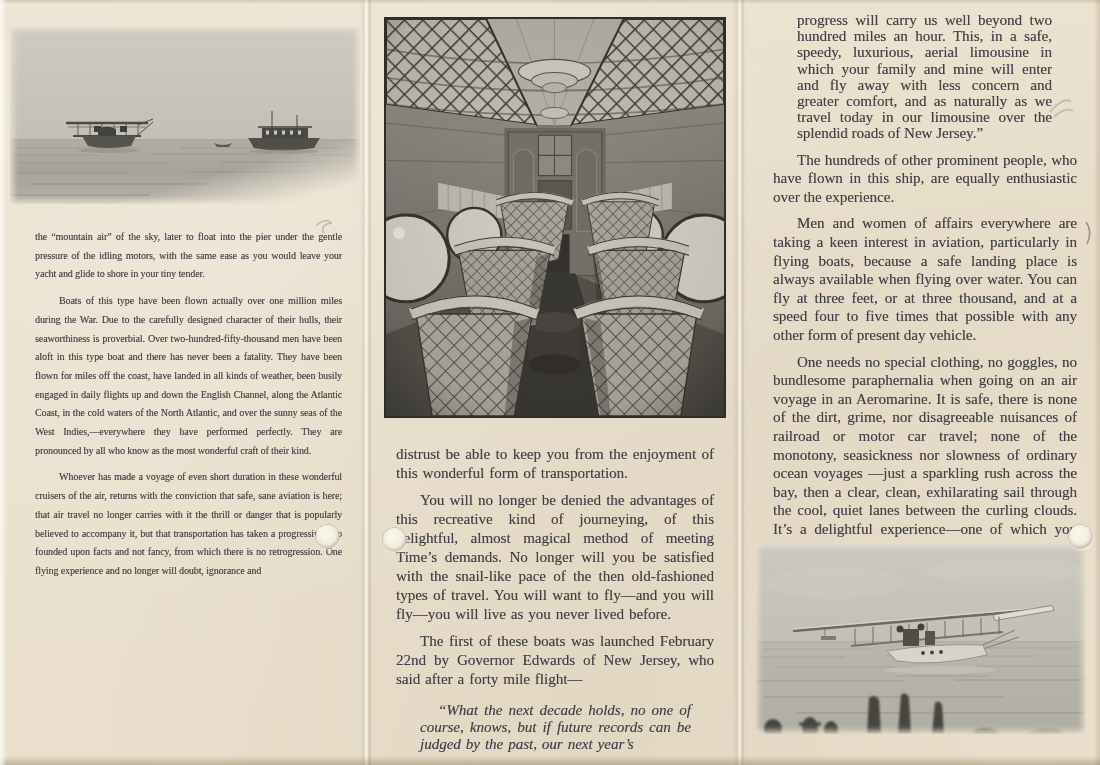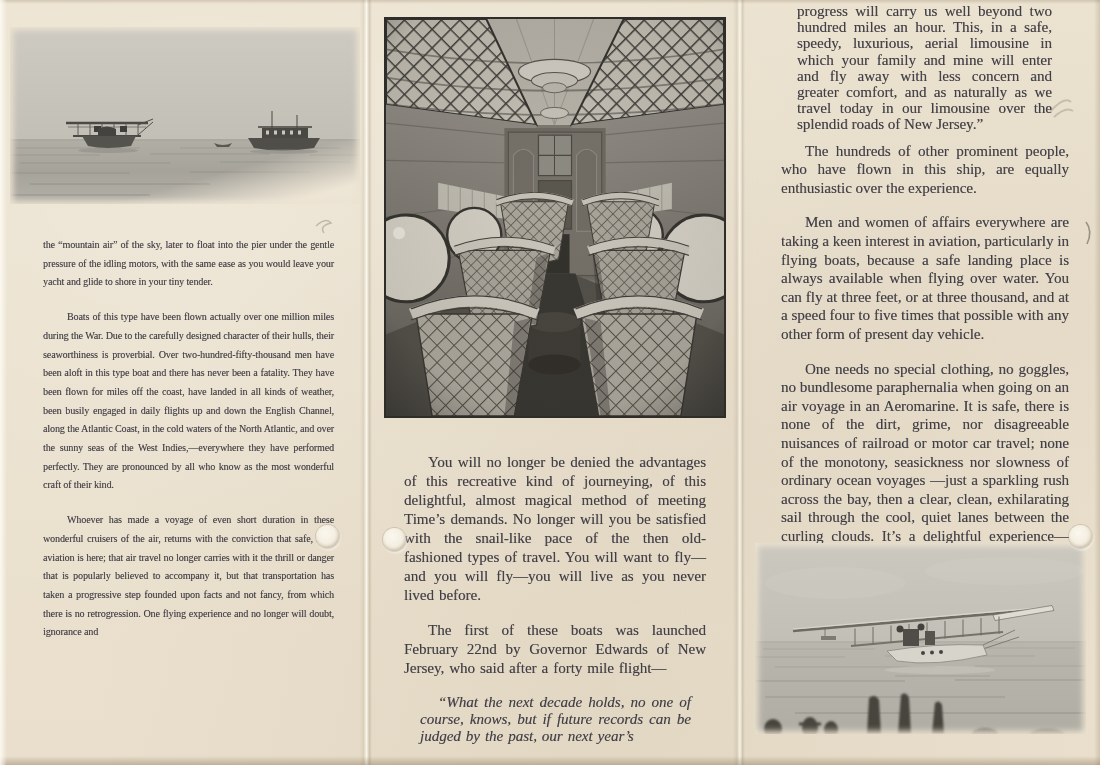--- a/index.html
+++ b/index.html
@@ -15,27 +15,27 @@
   
   .fold{position:absolute;top:0;height:765px;width:12px;pointer-events:none;}
   .fold-1{left:360px;background:linear-gradient(90deg,rgba(120,100,70,0),rgba(120,100,70,.10) 30%,rgba(255,253,244,.8) 55%,rgba(120,100,70,.20) 78%,rgba(120,100,70,0));}
   .fold-2{left:733px;background:linear-gradient(90deg,rgba(120,100,70,0),rgba(120,100,70,.12) 32%,rgba(255,253,244,.7) 58%,rgba(120,100,70,.18) 80%,rgba(120,100,70,0));}
   .edge-top{position:absolute;left:0;top:0;width:1100px;height:4px;background:linear-gradient(to bottom,rgba(130,108,78,.25),rgba(130,108,78,0));pointer-events:none;}
   .edge-bottom{position:absolute;left:0;bottom:0;width:1100px;height:9px;background:linear-gradient(to top,rgba(125,103,72,.38),rgba(125,103,72,0));pointer-events:none;}
   .edge-left{position:absolute;left:0;top:0;width:7px;height:765px;background:linear-gradient(to right,rgba(255,253,246,.85),rgba(255,253,246,0));pointer-events:none;}
   .edge-right{position:absolute;right:0;top:0;width:6px;height:765px;background:linear-gradient(to left,rgba(125,103,72,.22),rgba(125,103,72,0));pointer-events:none;}
   
   .tcol{position:absolute;text-align:justify;text-shadow:.3px .2px 0 rgba(65,63,70,.45);}
-  .tcol p{margin:16px;text-indent:24px;}
+  .tcol p{margin:8px;text-indent:24px;}
   .tcol p.cont{text-indent:0;}
   .tcol p + p{margin-top:7px;}
   .col-left{left:27px;top:220px;width:323px;font-size:10px;line-height:18.7px;letter-spacing:-.1px;}
   .col-center{left:388px;top:437px;width:334px;font-size:15px;line-height:19px;word-spacing:1.2px;}
   .col-center .bq{margin:13px 31px 0 32px;line-height:16.8px;text-indent:18px;font-style:italic;}
-  .col-right{left:765px;top:3px;width:320px;font-size:15px;line-height:18.6px;}
+  .col-right{left:765px;top:12px;width:320px;font-size:15px;line-height:18.6px;}
   .col-right .bq{margin:0 33px 9px 32px;line-height:16.2px;text-indent:0;}
   
   .photo{position:absolute;margin:0;padding:0;}
   .photo svg{display:block;width:100%;height:100%;}
   .photo-left{left:10px;top:27px;width:350px;height:177px;}
   .photo-center{left:384px;top:17px;width:338px;height:397px;border:2px solid #2e2d2a;background:#7d7971;}
   .photo-right{left:755px;top:543px;width:331px;height:191px;}
   .feather{position:absolute;left:0;top:0;right:0;bottom:0;box-shadow:inset 0 0 6px 3px #ece3d1;pointer-events:none;}
   
   .hole{position:absolute;width:23px;height:23px;border-radius:50%;
@@ -230,20 +230,21 @@
         <path d="M194 292 L310 292 L294 393 L212 393 Z" fill="url(#wick2)" stroke="#3a3833" stroke-width="1.4"></path>
         <path d="M189 292 Q252 266 315 292" stroke="#cfcbc0" stroke-width="11" fill="none"></path>
         <path d="M189 287 Q252 261 315 287 M189 298 Q252 274 315 298" stroke="#42403a" stroke-width="1.2" fill="none"></path>
         <path d="M214 300 L224 393 L214 393 L198 296 Z" fill="#2b2925" opacity=".35"></path>
       </g>
       <rect width="337" height="393" fill="url(#vig)"></rect>
     </svg>
   </figure>
 
   <section class="tcol col-center">
+    <p class="cont">distrust be able to keep you from the enjoyment of this wonderful form of transportation.</p>
     <p>You will no longer be denied the advantages of this recreative kind of journeying, of this delightful, almost magical method of meeting Time’s demands.  No longer will you be satisfied with the snail-like pace of the then old-fashioned types of travel. You will want to fly—and you will fly—you will live as you never lived before.</p>
     <p>The first of these boats was launched February 22nd by Governor Edwards of New Jersey, who said after a forty mile flight—</p>
     <p class="bq">“What the next decade holds, no one of course, knows, but if future records can be judged by the past, our next year’s</p>
   </section>
 
   <section class="tcol col-right">
     <p class="bq cont">progress will carry us well beyond two hundred miles an hour.  This, in a safe, speedy, luxurious, aerial limousine in which your family and mine will enter and fly away with less concern and greater comfort, and as naturally as we travel today in our limousine over the splendid roads of New Jersey.”</p>
     <p>The hundreds of other prominent people, who have flown in this ship, are equally enthusiastic over the experience.</p>
     <p>Men and women of affairs everywhere are taking a keen interest in aviation, particularly in flying boats, because a safe landing place is always available when flying over water.  You can fly at three feet, or at three thousand, and at a speed four to five times that possible with any other form of present day vehicle.</p>
     <p>One needs no special clothing, no goggles, no bundlesome paraphernalia when going on an air voyage in an Aeromarine.  It is safe, there is none of the dirt, grime, nor disagreeable nuisances of railroad or motor car travel; none of the monotony, seasickness nor slowness of ordinary ocean voyages —just a sparkling rush across the bay, then a clear, clean, exhilarating sail through the cool, quiet lanes between the curling clouds.  It’s a delightful experience—one of which you will never tire.</p>

